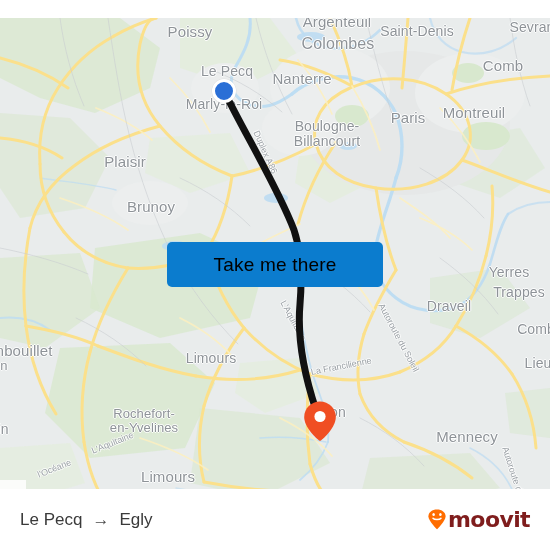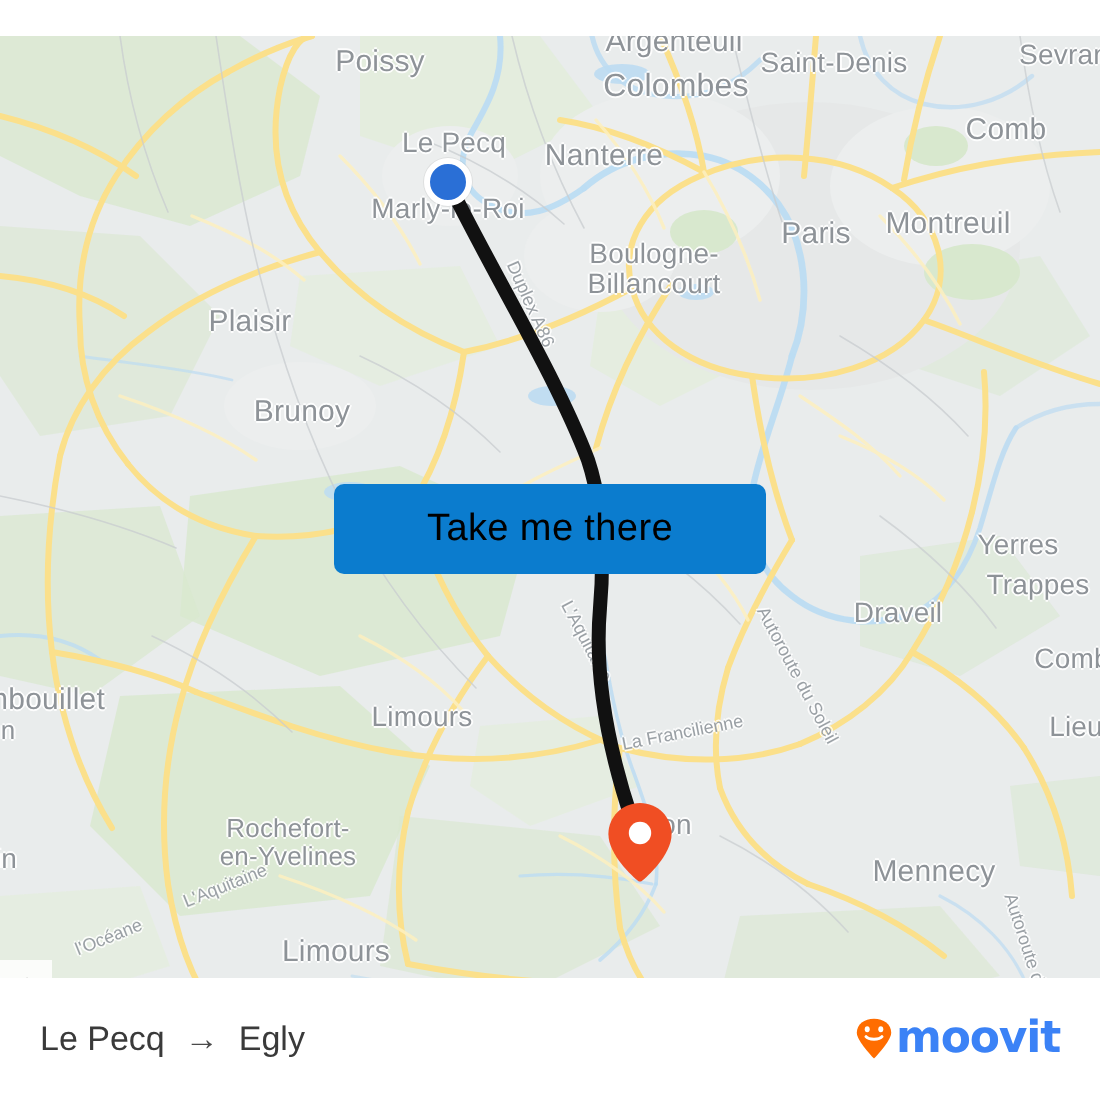--- a/index.html
+++ b/index.html
@@ -169,21 +169,21 @@
   }
   .brand {
     display: flex;
     align-items: center;
     gap: 1px;
   }
   .brand-wordmark {
     font-family: "DejaVu Sans", sans-serif;
     font-size: 22px;
     font-weight: bold;
-    color: #3b82f6;
+    color: #7f1d1d;
     letter-spacing: -0.6px;
     line-height: 1;
   }
 </style>
 </head>
 <body>
 
 <div id="app">
 
   <div class="map">

